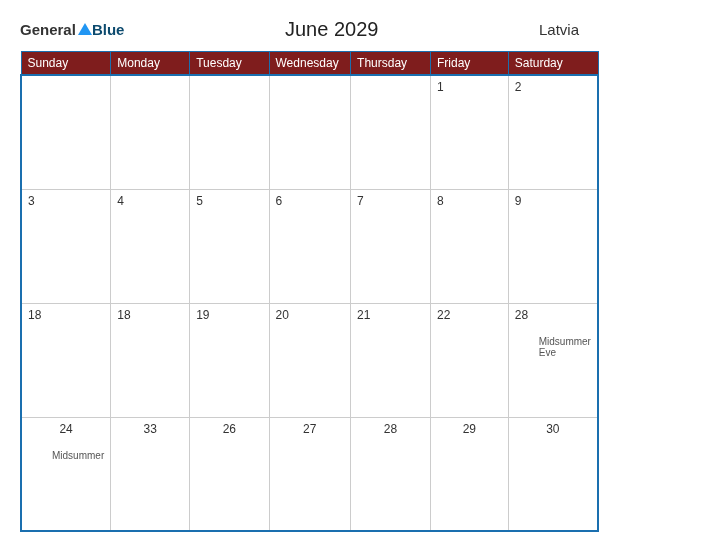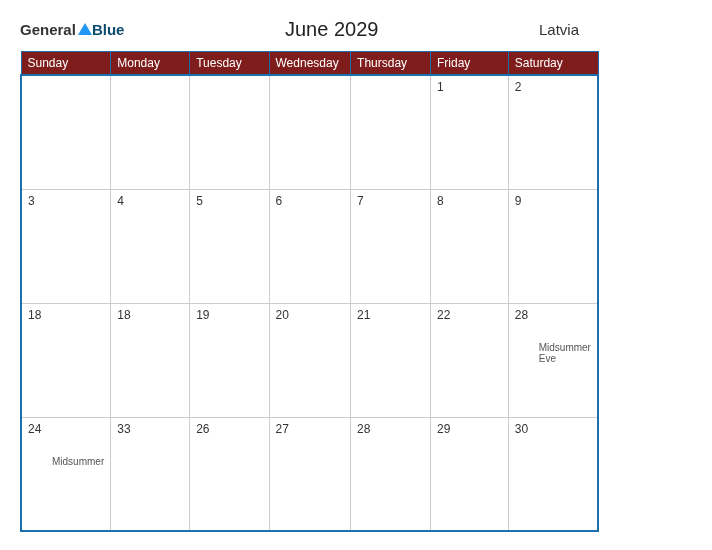--- a/index.html
+++ b/index.html
@@ -94,31 +94,32 @@
       border-right: 2px solid #1a6faf;
     }
     .calendar-table tbody tr:first-child td {
       border-top: 2px solid #1a6faf;
     }
     .calendar-table tbody tr td {
       border-top: 1px solid #bbb;
     }
     .calendar-table tbody tr:last-child td {
       border-bottom: 2px solid #1a6faf;
+      text-align: center;
     }
     .day-number {
       font-size: 12px;
       color: #333;
       display: block;
     }
     .event-label {
       font-size: 10px;
       color: #555;
       display: block;
-      margin-top: 20px;
+      margin-top: 14px;
       padding-left: 24px;
     }
     .empty-cell {
       background: #f9f9f9;
     }
   </style>
 </head>
 <body>
 
 <div class="page">

